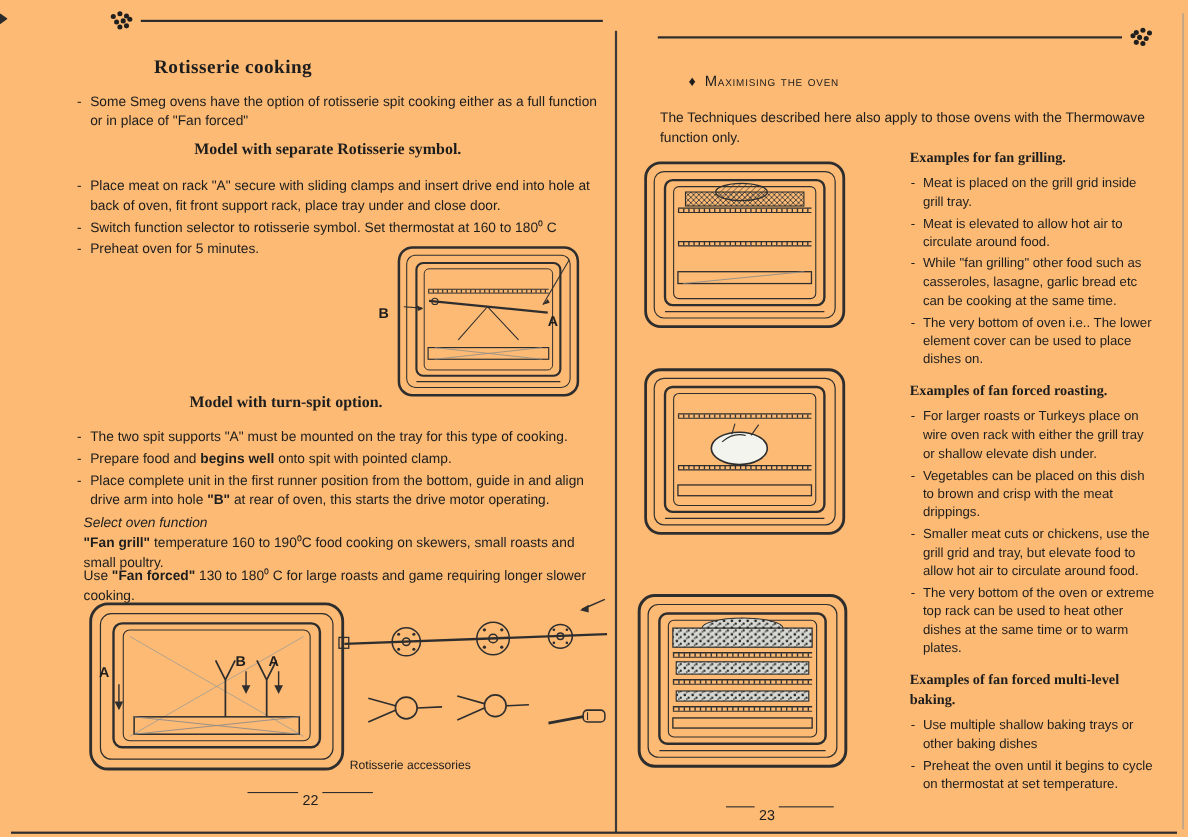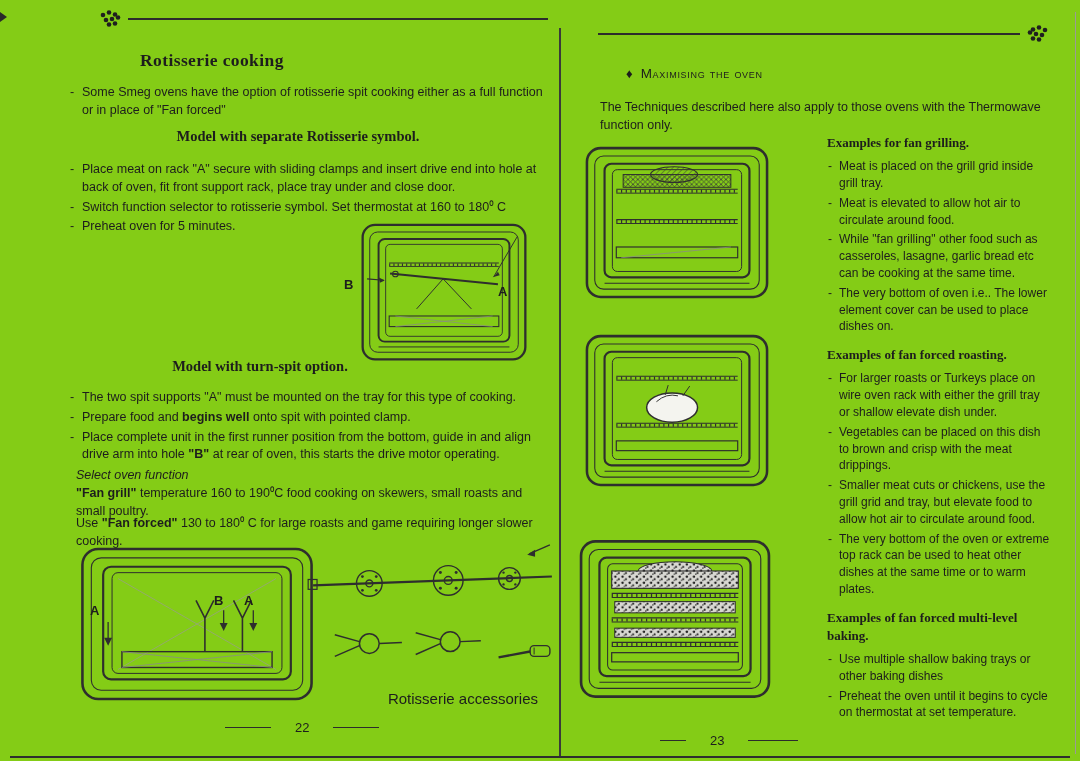--- a/index.html
+++ b/index.html
@@ -1,18 +1,18 @@
 <!DOCTYPE html>
 <html><head>
 <meta charset="utf-8">
 <style>
   *{margin:0;padding:0;box-sizing:border-box}
   html,body{width:1080px;height:761px}
   body{background:#efefec;font-family:"Liberation Sans",sans-serif;color:#1d1d1d;position:relative;overflow:hidden}
-  .sheet{position:absolute;inset:0;background:#84cc16}
+  .sheet{position:absolute;inset:0;background:#fdba74}
   .abs{position:absolute}
   .divider-v{left:559px;top:28px;width:2px;height:729px;background:#3a3a3a}
   .rule-bottom{left:10px;bottom:3px;width:1060px;height:2px;background:#2e2e2e}
   .edge-r{left:1075px;top:12px;width:1px;height:742px;background:#9a9a96}
   .corner-speck{left:0;top:12px;width:7px;height:10px;background:#2a2a2a;clip-path:polygon(0 0,100% 50%,0 100%)}
 
   .ornament{display:flex;align-items:center;gap:4px}
   .orn-line{flex:1;height:0;border-top:2px solid #2c2c2c}
 
   .title{font-family:"Liberation Serif",serif;font-size:17.5px;font-weight:600;letter-spacing:.4px}
@@ -27,22 +27,22 @@
   .bullet::before{content:"-";position:absolute;left:2px;top:0}
   .col-r .bullet{padding-left:12px;margin-bottom:3px}
   .col-r .bullet::before{left:1px}
   .col-r .section{margin-bottom:11px}
   b{font-weight:700}
 
   .oven-wrap{position:absolute}
   .oven-wrap svg{display:block;width:100%;height:100%}
   .dlabel{position:absolute;font-weight:700;font-size:13px;font-family:"Liberation Sans",sans-serif}
 
-  .caption{font-size:15px;text-align:right}
-  .pagenum{display:flex;align-items:center;gap:24px;font-size:13px}
+  .caption{font-size:11px;text-align:left}
+  .pagenum{display:flex;gap:4px;font-size:13px}
   .pagenum .rule{border-top:1.6px solid #2c2c2c;height:0}
   .rule-a{width:46px}.rule-b{width:46px}.rule-c{width:26px}.rule-d{width:50px}
 
   .hdr{display:flex;align-items:center;gap:8px}
   .diamond{font-size:13px;line-height:1}
   .smallcaps{font-variant:small-caps;letter-spacing:.7px;font-size:13.5px}
 </style>
 </head>
 <body>
 

